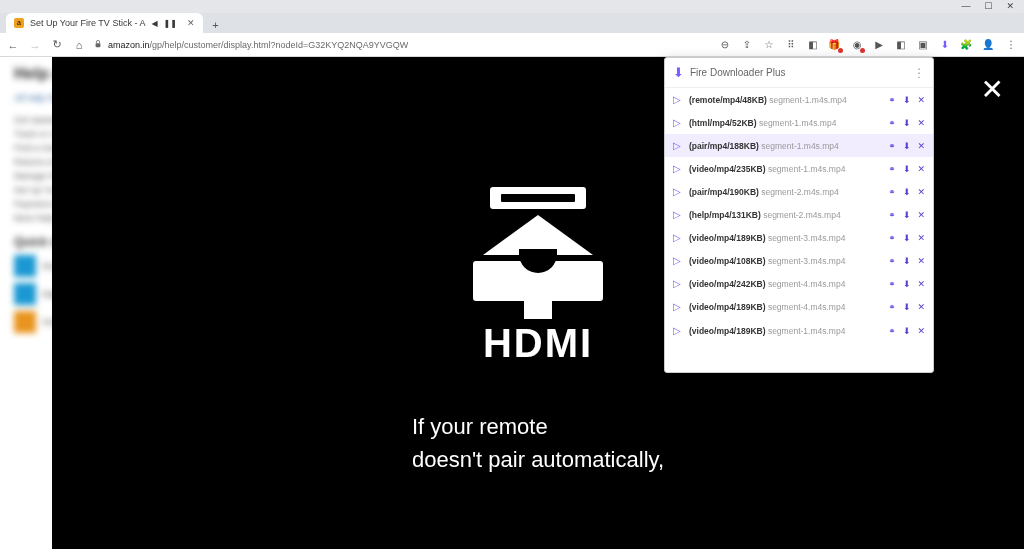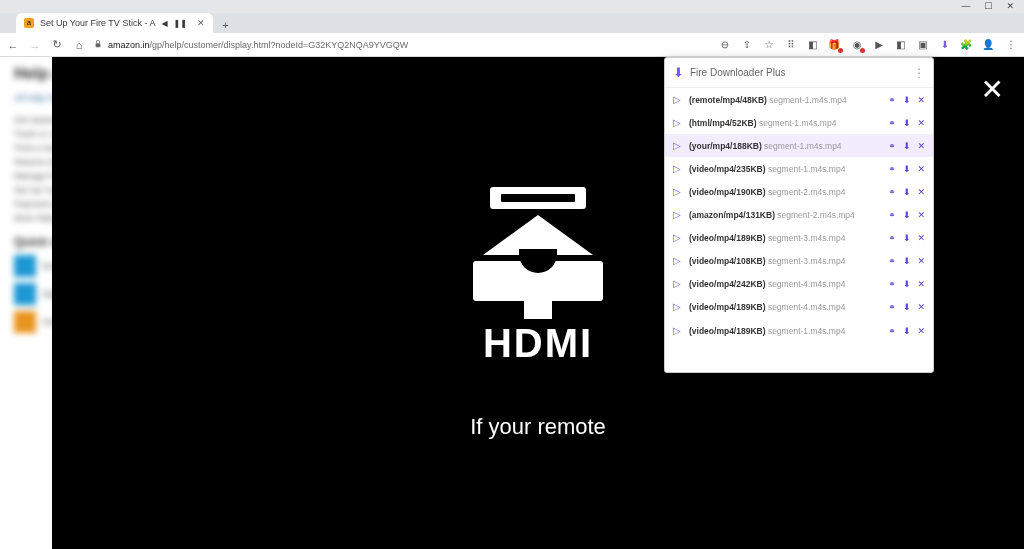--- a/index.html
+++ b/index.html
@@ -3,21 +3,21 @@
 <meta charset="utf-8">
 <style>
   * { box-sizing: border-box; margin: 0; padding: 0; font-family: "Segoe UI", Arial, sans-serif; }
   html, body { width: 1024px; height: 549px; overflow: hidden; background: #fff; }
 
   
   .titlebar { height: 13px; background: #e4e6e9; display: flex; align-items: flex-start; }
   .window-controls { margin-left: auto; display: flex; gap: 14px; padding-right: 10px; padding-top: 2px; }
   .window-controls span { font-size: 9px; color: #444; line-height: 9px; cursor: default; }
 
-  .tabbar { height: 20px; background: #dee1e5; display: flex; align-items: flex-end; padding-left: 16px; }
+  .tabbar { height: 20px; background: #dee1e5; display: flex; align-items: flex-end; padding-left: 6px; }
   .tab { height: 20px; background: #fff; border-radius: 6px 6px 0 0; display: flex; align-items: center; padding: 0 8px; font-size: 9px; color: #3a3a3a; gap: 6px; }
   .tab .favicon { width: 10px; height: 10px; display: inline-block; background: #f0a020; font-size: 7px; line-height: 10px; text-align: center; color: #000; border-radius: 2px; }
   .tab .tab-close { font-size: 9px; color: #666; margin-left: 4px; }
   .tab .audio { font-size: 8px; }
   .newtab { width: 18px; height: 16px; display: flex; align-items: center; justify-content: center; font-size: 11px; color: #555; margin-left: 4px; }
 
   .toolbar { height: 24px; background: #fff; border-bottom: 1px solid #d8d8d8; display: flex; align-items: center; padding: 0 6px; gap: 8px; }
   .nav-btn { font-size: 11px; color: #555; width: 14px; text-align: center; }
   .nav-btn.disabled { color: #bbb; }
   .url-bar { flex: 1; display: flex; align-items: flex-start; gap: 6px; font-size: 9px; color: #6a6a6a; }
@@ -165,20 +165,21 @@
       <div class="plug-top">
           <div class="plug-top-inner"></div>
         </div>
       <div class="plug-mid"></div>
       <div class="plug-base"></div>
       <div class="plug-cable"></div>
     </div>
     <div class="hdmi-text">HDMI</div>
     <div class="caption">
       <div>If your remote</div>
+      <div>doesn't pair automatically,</div>
     </div>
   </div>
 
   <div class="ext">
     <div class="ext-head">
       <span class="logo">⬇</span>
       <span class="title">Fire Downloader Plus</span>
       <span class="menu">⋮</span>
     </div>
     <div class="ext-list" id="ext-list">
@@ -195,48 +196,48 @@
           <span class="play">▷</span>
           <span class="info"><b>(html/mp4/52KB)</b><span> segment-1.m4s.mp4</span></span>
           <span class="actions">
             <span class="lk">⚭</span>
             <span class="dl">⬇</span>
             <span class="cl">✕</span>
           </span>
         </div>
         <div class="ext-item highlight">
           <span class="play">▷</span>
-          <span class="info"><b>(your/mp4/188KB)</b><span> segment-1.m4s.mp4</span></span>
+          <span class="info"><b>(pair/mp4/188KB)</b><span> segment-1.m4s.mp4</span></span>
           <span class="actions">
             <span class="lk">⚭</span>
             <span class="dl">⬇</span>
             <span class="cl">✕</span>
           </span>
         </div>
         <div class="ext-item">
           <span class="play">▷</span>
           <span class="info"><b>(video/mp4/235KB)</b><span> segment-1.m4s.mp4</span></span>
           <span class="actions">
             <span class="lk">⚭</span>
             <span class="dl">⬇</span>
             <span class="cl">✕</span>
           </span>
         </div>
         <div class="ext-item">
           <span class="play">▷</span>
-          <span class="info"><b>(video/mp4/190KB)</b><span> segment-2.m4s.mp4</span></span>
-          <span class="actions">
-            <span class="lk">⚭</span>
-            <span class="dl">⬇</span>
-            <span class="cl">✕</span>
-          </span>
-        </div>
-        <div class="ext-item">
-          <span class="play">▷</span>
-          <span class="info"><b>(amazon/mp4/131KB)</b><span> segment-2.m4s.mp4</span></span>
+          <span class="info"><b>(pair/mp4/190KB)</b><span> segment-2.m4s.mp4</span></span>
+          <span class="actions">
+            <span class="lk">⚭</span>
+            <span class="dl">⬇</span>
+            <span class="cl">✕</span>
+          </span>
+        </div>
+        <div class="ext-item">
+          <span class="play">▷</span>
+          <span class="info"><b>(help/mp4/131KB)</b><span> segment-2.m4s.mp4</span></span>
           <span class="actions">
             <span class="lk">⚭</span>
             <span class="dl">⬇</span>
             <span class="cl">✕</span>
           </span>
         </div>
         <div class="ext-item">
           <span class="play">▷</span>
           <span class="info"><b>(video/mp4/189KB)</b><span> segment-3.m4s.mp4</span></span>
           <span class="actions">

